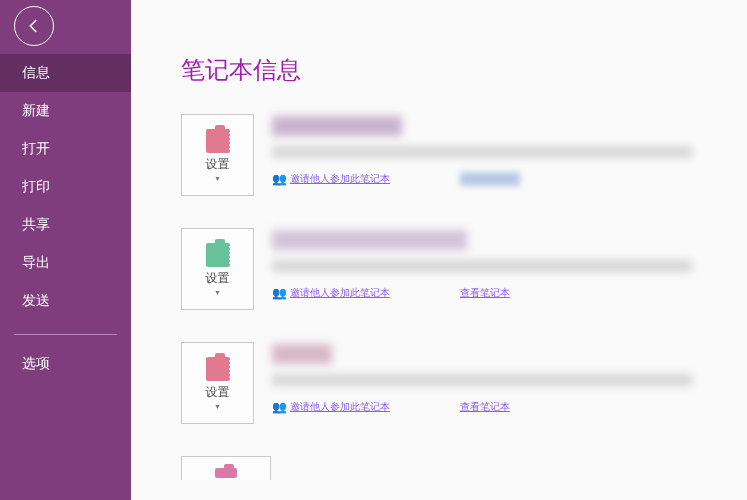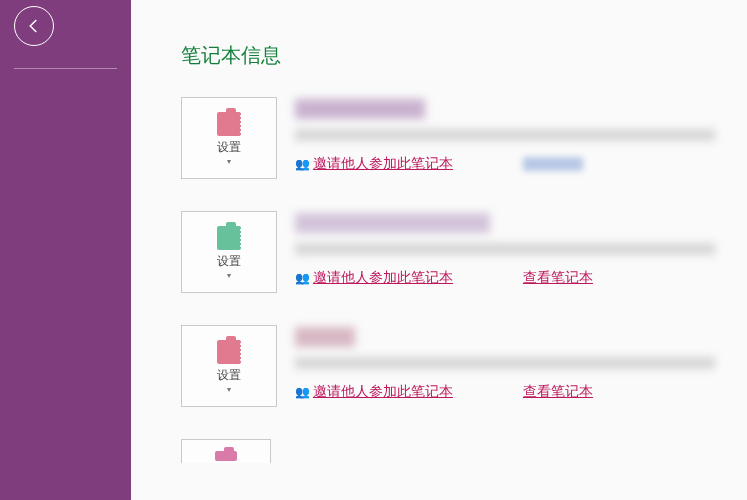--- a/index.html
+++ b/index.html
@@ -7,53 +7,79 @@
   .app { display: flex; width: 100%; height: 100%; }
   .sidebar { width: 131px; background: #7f3d7e; color: #fff; display: flex; flex-direction: column; padding-top: 6px; }
   .back-btn { width: 40px; height: 40px; border: 1.5px solid #fff; border-radius: 50%; margin: 0 0 8px 14px; display: flex; align-items: center; justify-content: center; cursor: pointer; }
   .back-btn svg { width: 18px; height: 18px; }
   .nav { list-style: none; width: 100%; }
   .nav li { height: 38px; display: flex; align-items: center; padding-left: 22px; font-size: 14px; cursor: pointer; position: relative; }
   .nav li.active::before { content: ""; position: absolute; left: 0; top: 0; bottom: 0; width: 100%; background: rgba(0,0,0,0.22); z-index: 0; }
   .nav li span { position: relative; z-index: 1; }
   .divider { height: 1px; background: rgba(255,255,255,0.4); margin: 14px 14px 10px 14px; }
   .content { flex: 1; background: #fafafa; padding: 42px 0 0 50px; overflow: hidden; color: #333; }
-  .page-title { font-size: 20px; font-weight: 300; color: #15803d; margin-bottom: 28px; }
+  .page-title { font-size: 24px; font-weight: 300; color: #a21caf; margin-bottom: 28px; margin-top: 12px; }
   .notebooks { display: flex; flex-direction: column; gap: 32px; }
   .notebook { display: flex; gap: 18px; align-items: flex-start; }
-  .settings-btn { width: 96px; height: 82px; border: 1px solid #c9c9c9; background: #fdfdfd; display: flex; flex-direction: column; align-items: center; justify-content: center; gap: 3px; cursor: pointer; }
+  .settings-btn { width: 73px; height: 82px; border: 1px solid #c9c9c9; background: #fdfdfd; display: flex; flex-direction: column; align-items: center; justify-content: center; gap: 3px; cursor: pointer; }
   .nb-icon { width: 24px; height: 24px; position: relative; }
   .nb-icon-body { position: absolute; inset: 0; border-radius: 2px; }
   .nb-icon-tab { position: absolute; top: -4px; left: 9px; width: 10px; height: 6px; border-top-left-radius: 2px; border-top-right-radius: 2px; }
   .nb-icon.spiral-right::after { content: ""; position: absolute; right: -1px; top: 2px; bottom: 2px; width: 3px; background-image: radial-gradient(circle, rgba(255,255,255,0.8) 1px, transparent 1px); background-size: 3px 4px; }
   .settings-label { font-size: 12px; color: #444; }
   .chevron-down { font-size: 8px; color: #777; line-height: 6px; }
   .nb-info { flex: 1; display: flex; flex-direction: column; gap: 10px; padding-top: 2px; }
   .nb-title-blur { height: 20px; border-radius: 0; filter: blur(4px); }
   .nb-sub-blur { height: 12px; filter: blur(4px); }
   .nb-links { display: flex; gap: 70px; align-items: center; margin-top: 4px; }
   .invite { display: flex; align-items: center; gap: 3px; }
   .people-icon { font-size: 12px; color: #6a6a6a; }
-  .link { font-size: 14px; color: #be185d; text-decoration: underline; cursor: pointer; }
+  .link { font-size: 10px; color: #8b5cf6; text-decoration: underline; cursor: pointer; }
   .blur-chip { display: inline-block; background: linear-gradient(90deg, #b7a6c7 0%, #d7cfe0 100%); filter: blur(3px); height: 14px; }
   .partial-notebook { display: flex; gap: 18px; align-items: flex-start; }
   .partial-settings { width: 90px; height: 24px; border: 1px solid #c9c9c9; border-bottom: none; background: #fdfdfd; display: flex; align-items: flex-end; justify-content: center; padding-bottom: 2px; }
 </style>
 </head>
 <body>
 
 <div class="app">
   <div class="sidebar">
     <div class="back-btn">
       <svg viewBox="0 0 24 24" fill="none" stroke="#fff" stroke-width="2">
           <polyline points="15 4 7 12 15 20"></polyline>
         </svg>
     </div>
+    <ul class="nav">
+      <li class="active">
+          <span>信息</span>
+        </li>
+      <li>
+          <span>新建</span>
+        </li>
+      <li>
+          <span>打开</span>
+        </li>
+      <li>
+          <span>打印</span>
+        </li>
+      <li>
+          <span>共享</span>
+        </li>
+      <li>
+          <span>导出</span>
+        </li>
+      <li>
+          <span>发送</span>
+        </li>
+    </ul>
     <div class="divider"></div>
     <ul class="nav">
+      <li>
+          <span>选项</span>
+        </li>
     </ul>
   </div>
 
   <div class="content">
     <h1 class="page-title">笔记本信息</h1>
 
     <div class="notebooks">
 
       <div class="notebook">
         <div class="settings-btn">

